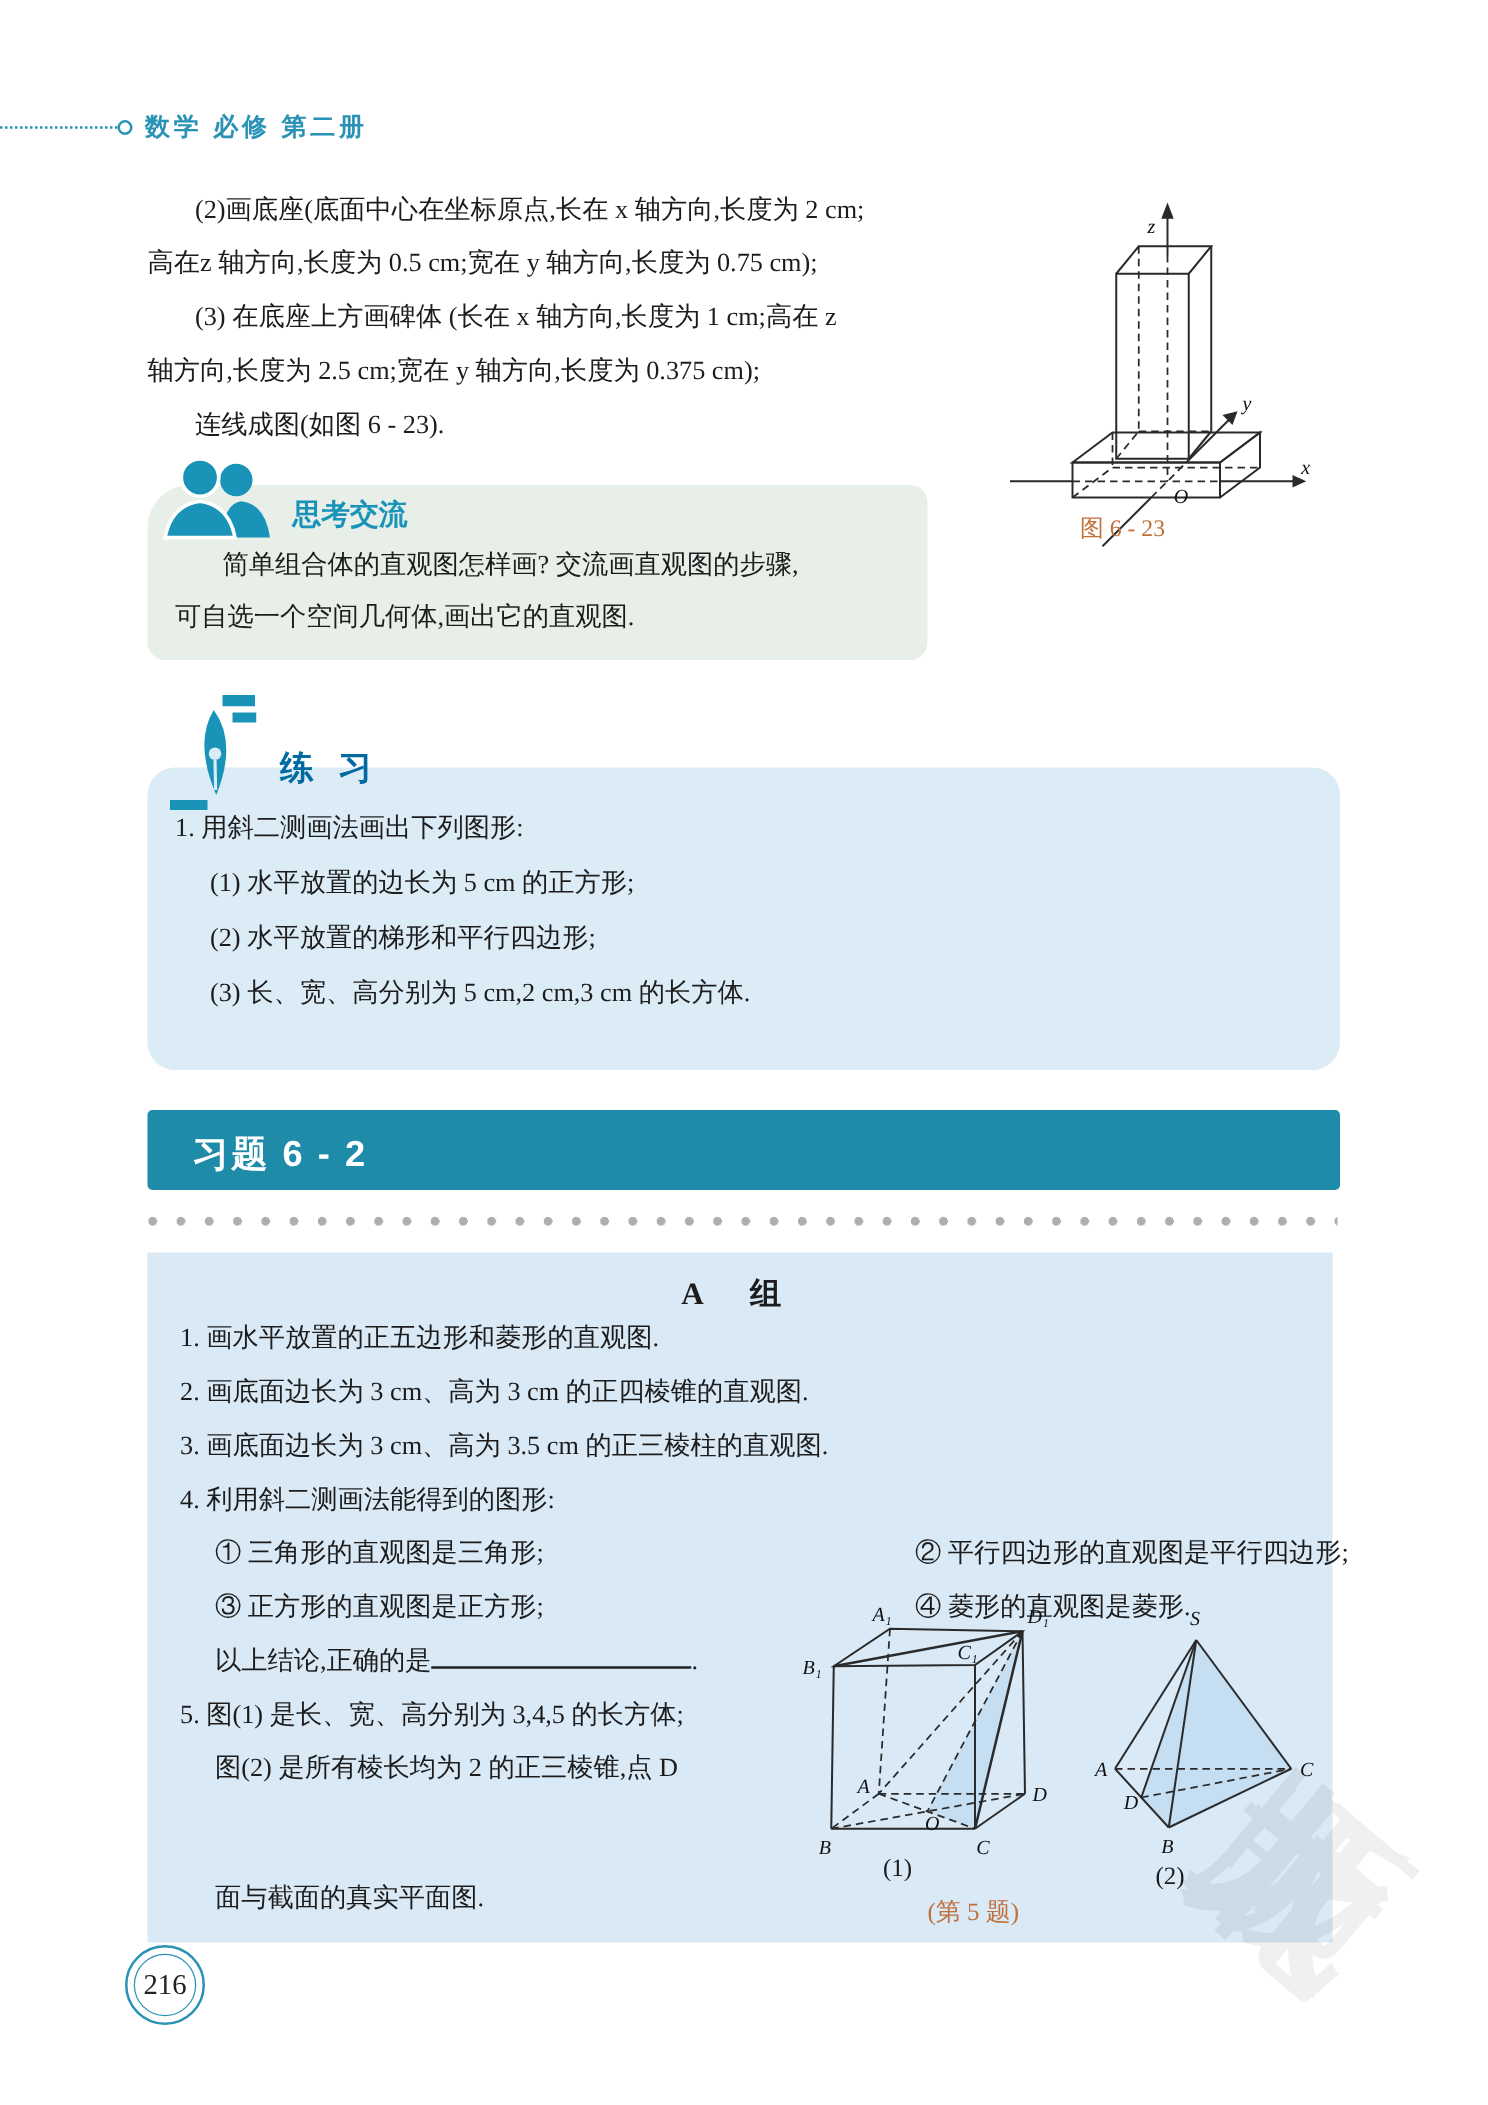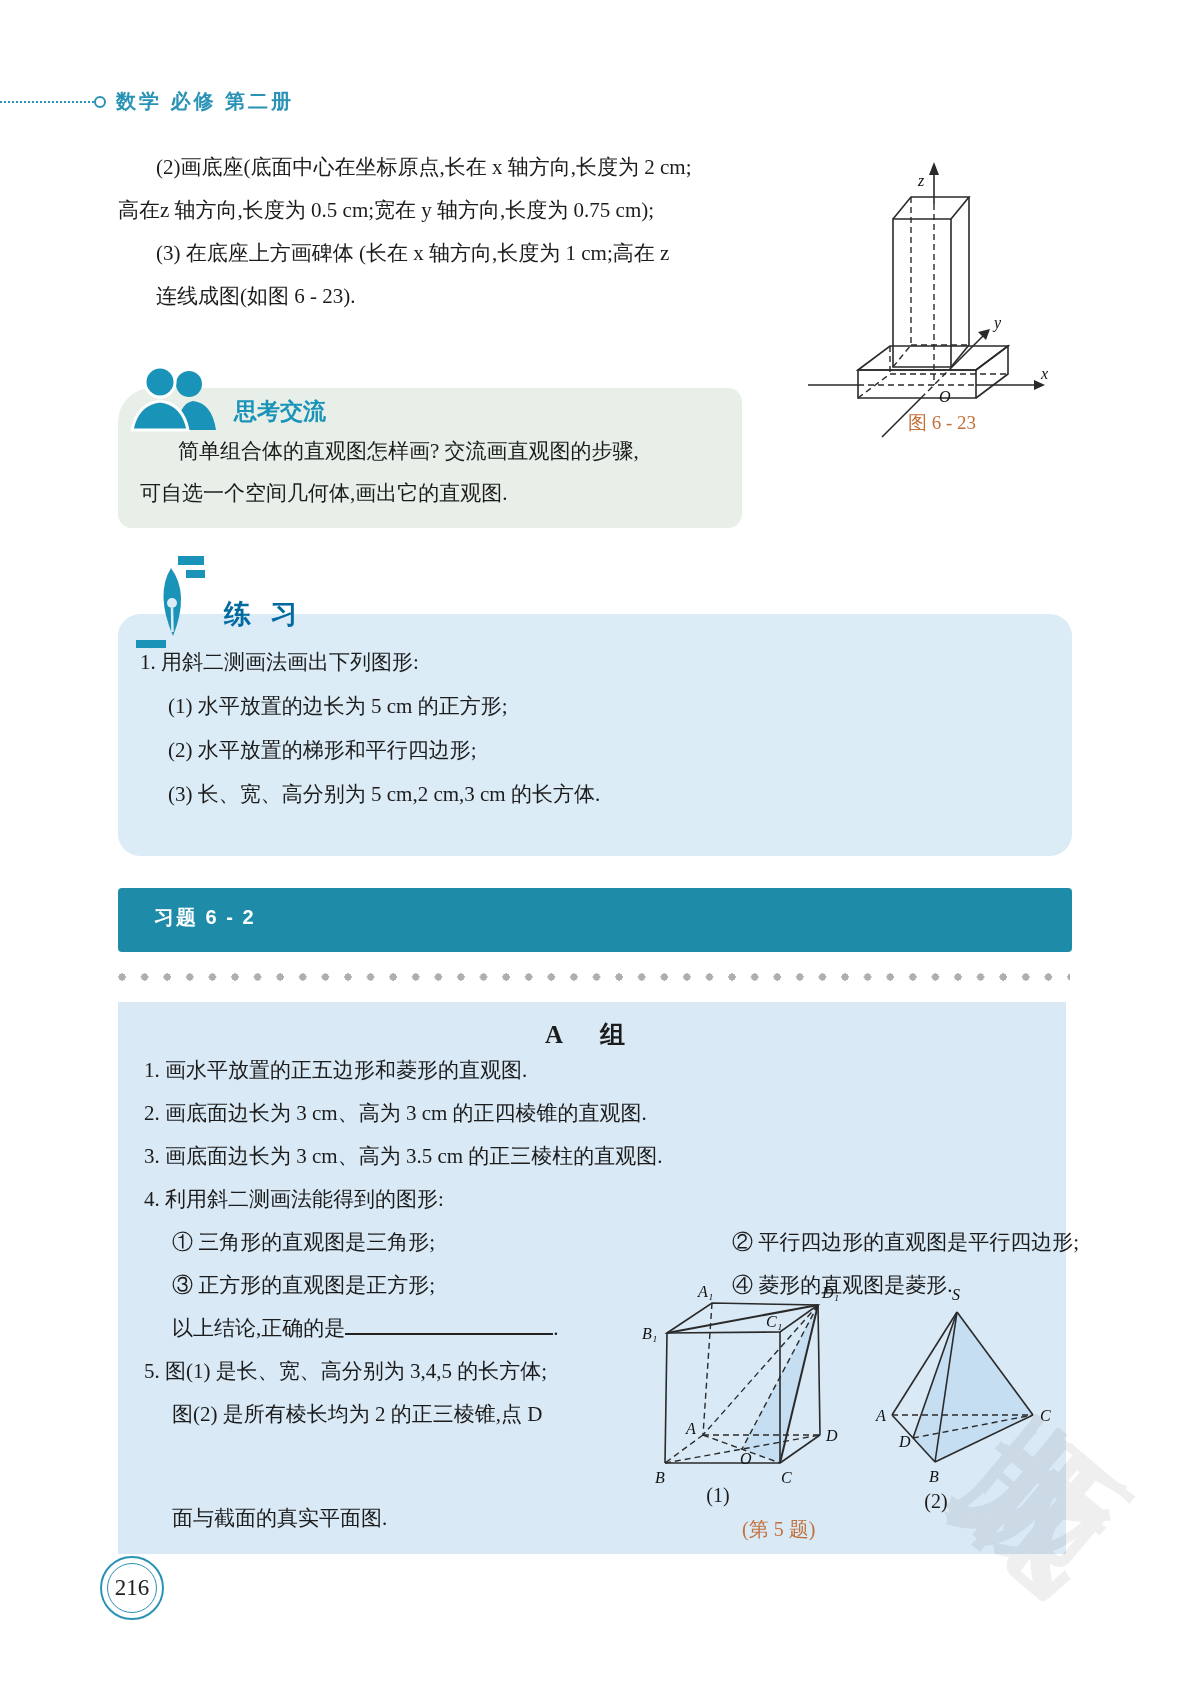--- a/index.html
+++ b/index.html
@@ -10,21 +10,21 @@
   .hdr-ring{position:absolute;left:94px;top:96px;width:8px;height:8px;border:2px solid #2a93b5;
             border-radius:50%;background:#fff;}
   .hdr-title{position:absolute;left:116px;top:88px;font-family:"Liberation Sans",sans-serif;
              font-weight:bold;font-size:20px;color:#2a93b5;letter-spacing:3px;}
   
   .intro{position:absolute;left:118px;top:146px;width:665px;font-size:21px;line-height:43px;}
   .intro div{white-space:nowrap;}
   .ind2{padding-left:38px;}
   
   .fig623{position:absolute;left:750px;top:148px;width:300px;height:300px;}
-  .fig623-cap{position:absolute;left:792px;top:410px;width:300px;text-align:center;
+  .fig623-cap{position:absolute;left:748px;top:410px;width:300px;text-align:center;
               color:#c2703a;font-size:19px;}
   
   .think-box{position:absolute;left:118px;top:388px;width:624px;height:140px;background:#e8efe8;
              border-radius:34px 14px 14px 14px;}
   .think-icon{position:absolute;left:130px;top:366px;}
   .think-title{position:absolute;left:234px;top:396px;font-family:"Liberation Sans",sans-serif;
                font-weight:bold;font-size:23px;color:#1a93b8;}
   .think-text{position:absolute;left:140px;top:430px;width:590px;font-size:21px;line-height:42px;}
   .think-text .t1{text-indent:38px;}
   
@@ -32,21 +32,21 @@
                 border-radius:22px;}
   .pen-icon{position:absolute;left:136px;top:554px;}
   .practice-title{position:absolute;left:224px;top:596px;font-family:"Liberation Sans",sans-serif;
                   font-weight:bold;font-size:27px;color:#0369a1;letter-spacing:6px;}
   .practice-text{position:absolute;left:140px;top:640px;width:900px;font-size:21px;line-height:44px;}
   .practice-text .sub{padding-left:28px;}
   
   .ex-bar{position:absolute;left:118px;top:888px;width:954px;height:64px;background:#1e8ca8;
           border-radius:4px;}
   .ex-bar span{position:absolute;left:36px;top:16px;color:#ffffff;font-family:"Liberation Sans",sans-serif;
-               font-weight:bold;font-size:20px;letter-spacing:2px;}
+               font-weight:bold;font-size:29px;letter-spacing:2px;}
   .dots{position:absolute;left:118px;top:972px;width:952px;height:10px;
         background:radial-gradient(circle 3.6px at 4px 5px,#aeaeae 98%,transparent);
         background-size:22.6px 10px;background-repeat:repeat-x;}
   
   .group-box{position:absolute;left:118px;top:1002px;width:948px;height:552px;background:#d9e9f5;}
   .group-title{position:absolute;left:0;top:1018px;width:1186px;text-align:center;font-weight:bold;
                font-size:25px;letter-spacing:16px;}
   .gline{position:absolute;font-size:21px;white-space:nowrap;}
   .blank{display:inline-block;width:208px;border-bottom:2px solid #222;height:18px;}
   .opt2{position:absolute;left:560px;top:0;}
@@ -78,20 +78,21 @@
 <div class="page">
 
   <div class="hdr-line"></div>
   <div class="hdr-ring"></div>
   <div class="hdr-title">数学 必修 第二册</div>
 
   <div class="intro">
     <div class="ind2">(2)画底座(底面中心在坐标原点,长在 x 轴方向,长度为 2 cm;</div>
     <div>高在z 轴方向,长度为 0.5 cm;宽在 y 轴方向,长度为 0.75 cm);</div>
     <div class="ind2">(3) 在底座上方画碑体 (长在 x 轴方向,长度为 1 cm;高在 z</div>
+    <div>轴方向,长度为 2.5 cm;宽在 y 轴方向,长度为 0.375 cm);</div>
     <div class="ind2">连线成图(如图 6 - 23).</div>
   </div>
 
   <svg class="fig623" width="300" height="300" viewBox="0 0 300 300">
 
     <path class="sl" d="M108,222 L140,198 L258,198 L226,222 Z"></path>
     <path class="sl" d="M108,222 H226 V250 H108 Z"></path>
     <path class="sl" d="M226,222 L258,198 V226 L226,250"></path>
     <path class="dl" d="M140,198 V226"></path>
     <path class="dl" d="M140,226 H258"></path>

